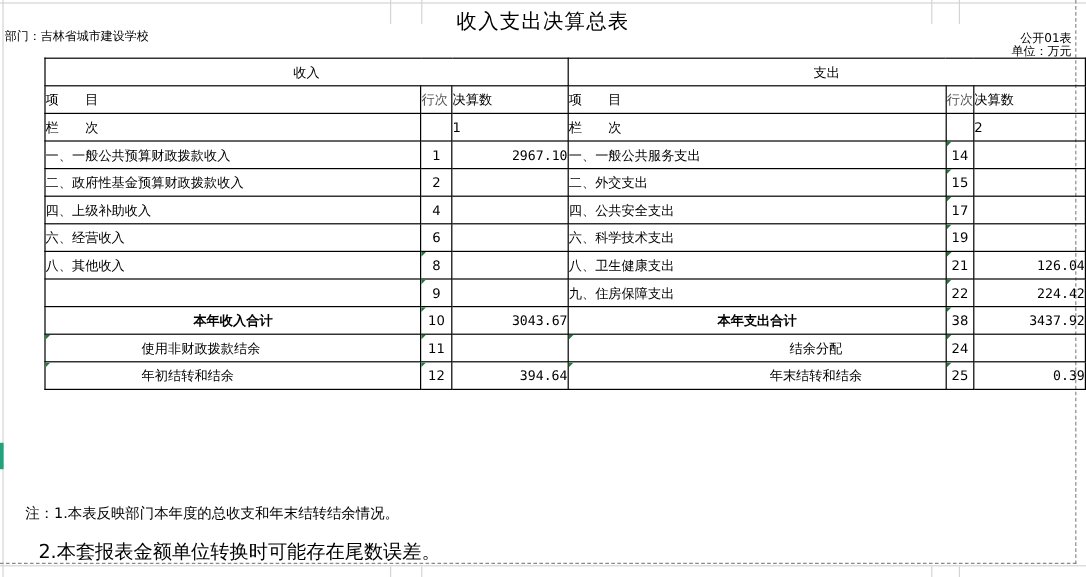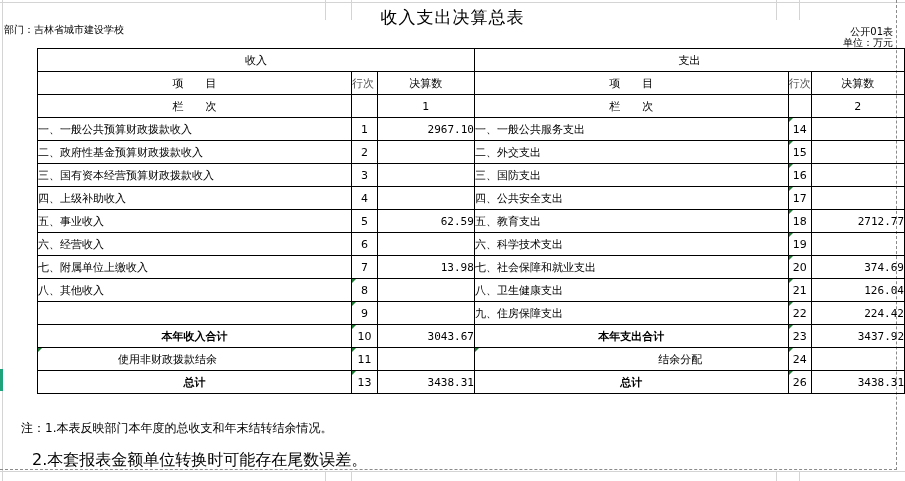--- a/index.html
+++ b/index.html
@@ -9,21 +9,21 @@
   .gridline-v{position:absolute;top:0;width:1px;background:#d4d4d4;}
   .dash-v{position:absolute;width:0;border-left:1px dashed #8a8a8a;}
   .dash-h{position:absolute;height:0;border-top:1px dashed #8a8a8a;}
   .title{position:absolute;left:0;width:905px;top:6px;text-align:center;font-size:17px;letter-spacing:1px;}
   .dept{position:absolute;left:4px;top:23px;font-size:10px;}
   .form-code{position:absolute;right:12px;top:25px;font-size:10px;text-align:right;}
   .unit{position:absolute;right:12px;top:36px;font-size:10px;}
   table.sheet{position:absolute;left:3px;top:48px;border-collapse:collapse;table-layout:fixed;margin-left:34px;}
   table.sheet td{border:1px solid #000;height:22px;padding:0;font-size:11px;white-space:nowrap;overflow:hidden;position:relative;}
   td.sec{text-align:center;font-size:12px;}
-  td.hdr{text-align:center;font-size:12px;}
+  td.hdr{text-align:left;font-size:12px;}
   td.rowno-hdr{font-size:10px;color:#555;text-align:left;padding-left:2px;}
   td.item{text-align:left;padding-left:3px;}
   td.item.indent-l{padding-left:80px;font-family:Liberation Mono, monospace;}
   td.item.indent-r{padding-left:98px;text-align:center;}
   td.bold{font-weight:bold;text-align:center;}
   td.no{text-align:center;font-size:11px;}
   td.amt{text-align:right;padding-right:8px;font-family:"DejaVu Sans Mono","Liberation Mono",monospace;font-size:10px;}
   .tri{position:absolute;left:0;top:0;width:0;height:0;border-top:4px solid #1e7b34;border-right:4px solid transparent;}
   .notes{position:absolute;left:21px;top:420px;font-size:12px;}
   .note2{position:absolute;left:32px;top:450px;font-size:16px;}
@@ -92,58 +92,34 @@
   </tr>
   <tr>
     <td class="item">二、政府性基金预算财政拨款收入</td>
     <td class="no">2</td>
     <td class="amt"></td>
     <td class="item">二、外交支出</td>
     <td class="no"><span class="tri"></span><span>15</span></td>
     <td class="amt"></td>
   </tr>
   <tr>
-    <td class="item">三、国有资本经营预算财政拨款收入</td>
-    <td class="no">3</td>
-    <td class="amt"></td>
-    <td class="item">三、国防支出</td>
-    <td class="no"><span class="tri"></span><span>16</span></td>
-    <td class="amt"></td>
-  </tr>
-  <tr>
     <td class="item">四、上级补助收入</td>
     <td class="no">4</td>
     <td class="amt"></td>
     <td class="item">四、公共安全支出</td>
     <td class="no"><span class="tri"></span><span>17</span></td>
     <td class="amt"></td>
   </tr>
   <tr>
-    <td class="item">五、事业收入</td>
-    <td class="no">5</td>
-    <td class="amt">62.59</td>
-    <td class="item">五、教育支出</td>
-    <td class="no"><span class="tri"></span><span>18</span></td>
-    <td class="amt">2712.77</td>
-  </tr>
-  <tr>
     <td class="item">六、经营收入</td>
     <td class="no">6</td>
     <td class="amt"></td>
     <td class="item">六、科学技术支出</td>
     <td class="no"><span class="tri"></span><span>19</span></td>
     <td class="amt"></td>
-  </tr>
-  <tr>
-    <td class="item">七、附属单位上缴收入</td>
-    <td class="no">7</td>
-    <td class="amt">13.98</td>
-    <td class="item">七、社会保障和就业支出</td>
-    <td class="no"><span class="tri"></span><span>20</span></td>
-    <td class="amt">374.69</td>
   </tr>
   <tr>
     <td class="item">八、其他收入</td>
     <td class="no"><span class="tri"></span><span>8</span></td>
     <td class="amt"></td>
     <td class="item">八、卫生健康支出</td>
     <td class="no"><span class="tri"></span><span>21</span></td>
     <td class="amt">126.04</td>
   </tr>
   <tr>
@@ -152,38 +128,38 @@
     <td class="amt"></td>
     <td class="item">九、住房保障支出</td>
     <td class="no"><span class="tri"></span><span>22</span></td>
     <td class="amt">224.42</td>
   </tr>
   <tr>
     <td class="item bold">本年收入合计</td>
     <td class="no"><span class="tri"></span><span>10</span></td>
     <td class="amt">3043.67</td>
     <td class="item bold">本年支出合计</td>
-    <td class="no"><span class="tri"></span><span>23</span></td>
+    <td class="no"><span class="tri"></span><span>38</span></td>
     <td class="amt">3437.92</td>
   </tr>
   <tr>
     <td class="item indent-l"><span class="tri"></span><span>使用非财政拨款结余</span></td>
     <td class="no"><span class="tri"></span><span>11</span></td>
     <td class="amt"></td>
     <td class="item indent-r"><span class="tri"></span><span>结余分配</span></td>
     <td class="no"><span class="tri"></span><span>24</span></td>
     <td class="amt"></td>
   </tr>
   <tr>
-    <td class="item bold">总计</td>
-    <td class="no"><span class="tri"></span><span>13</span></td>
-    <td class="amt">3438.31</td>
-    <td class="item bold">总计</td>
-    <td class="no"><span class="tri"></span><span>26</span></td>
-    <td class="amt">3438.31</td>
+    <td class="item indent-l"><span class="tri"></span><span>年初结转和结余</span></td>
+    <td class="no"><span class="tri"></span><span>12</span></td>
+    <td class="amt">394.64</td>
+    <td class="item indent-r"><span class="tri"></span><span>年末结转和结余</span></td>
+    <td class="no"><span class="tri"></span><span>25</span></td>
+    <td class="amt">0.39</td>
   </tr>
 </tbody>
   </table>
 
 <div class="selbar"></div>
 
 <div class="notes">注：1.本表反映部门本年度的总收支和年末结转结余情况。</div>
 <div class="note2">2.本套报表金额单位转换时可能存在尾数误差。</div>
 
 </body></html>

